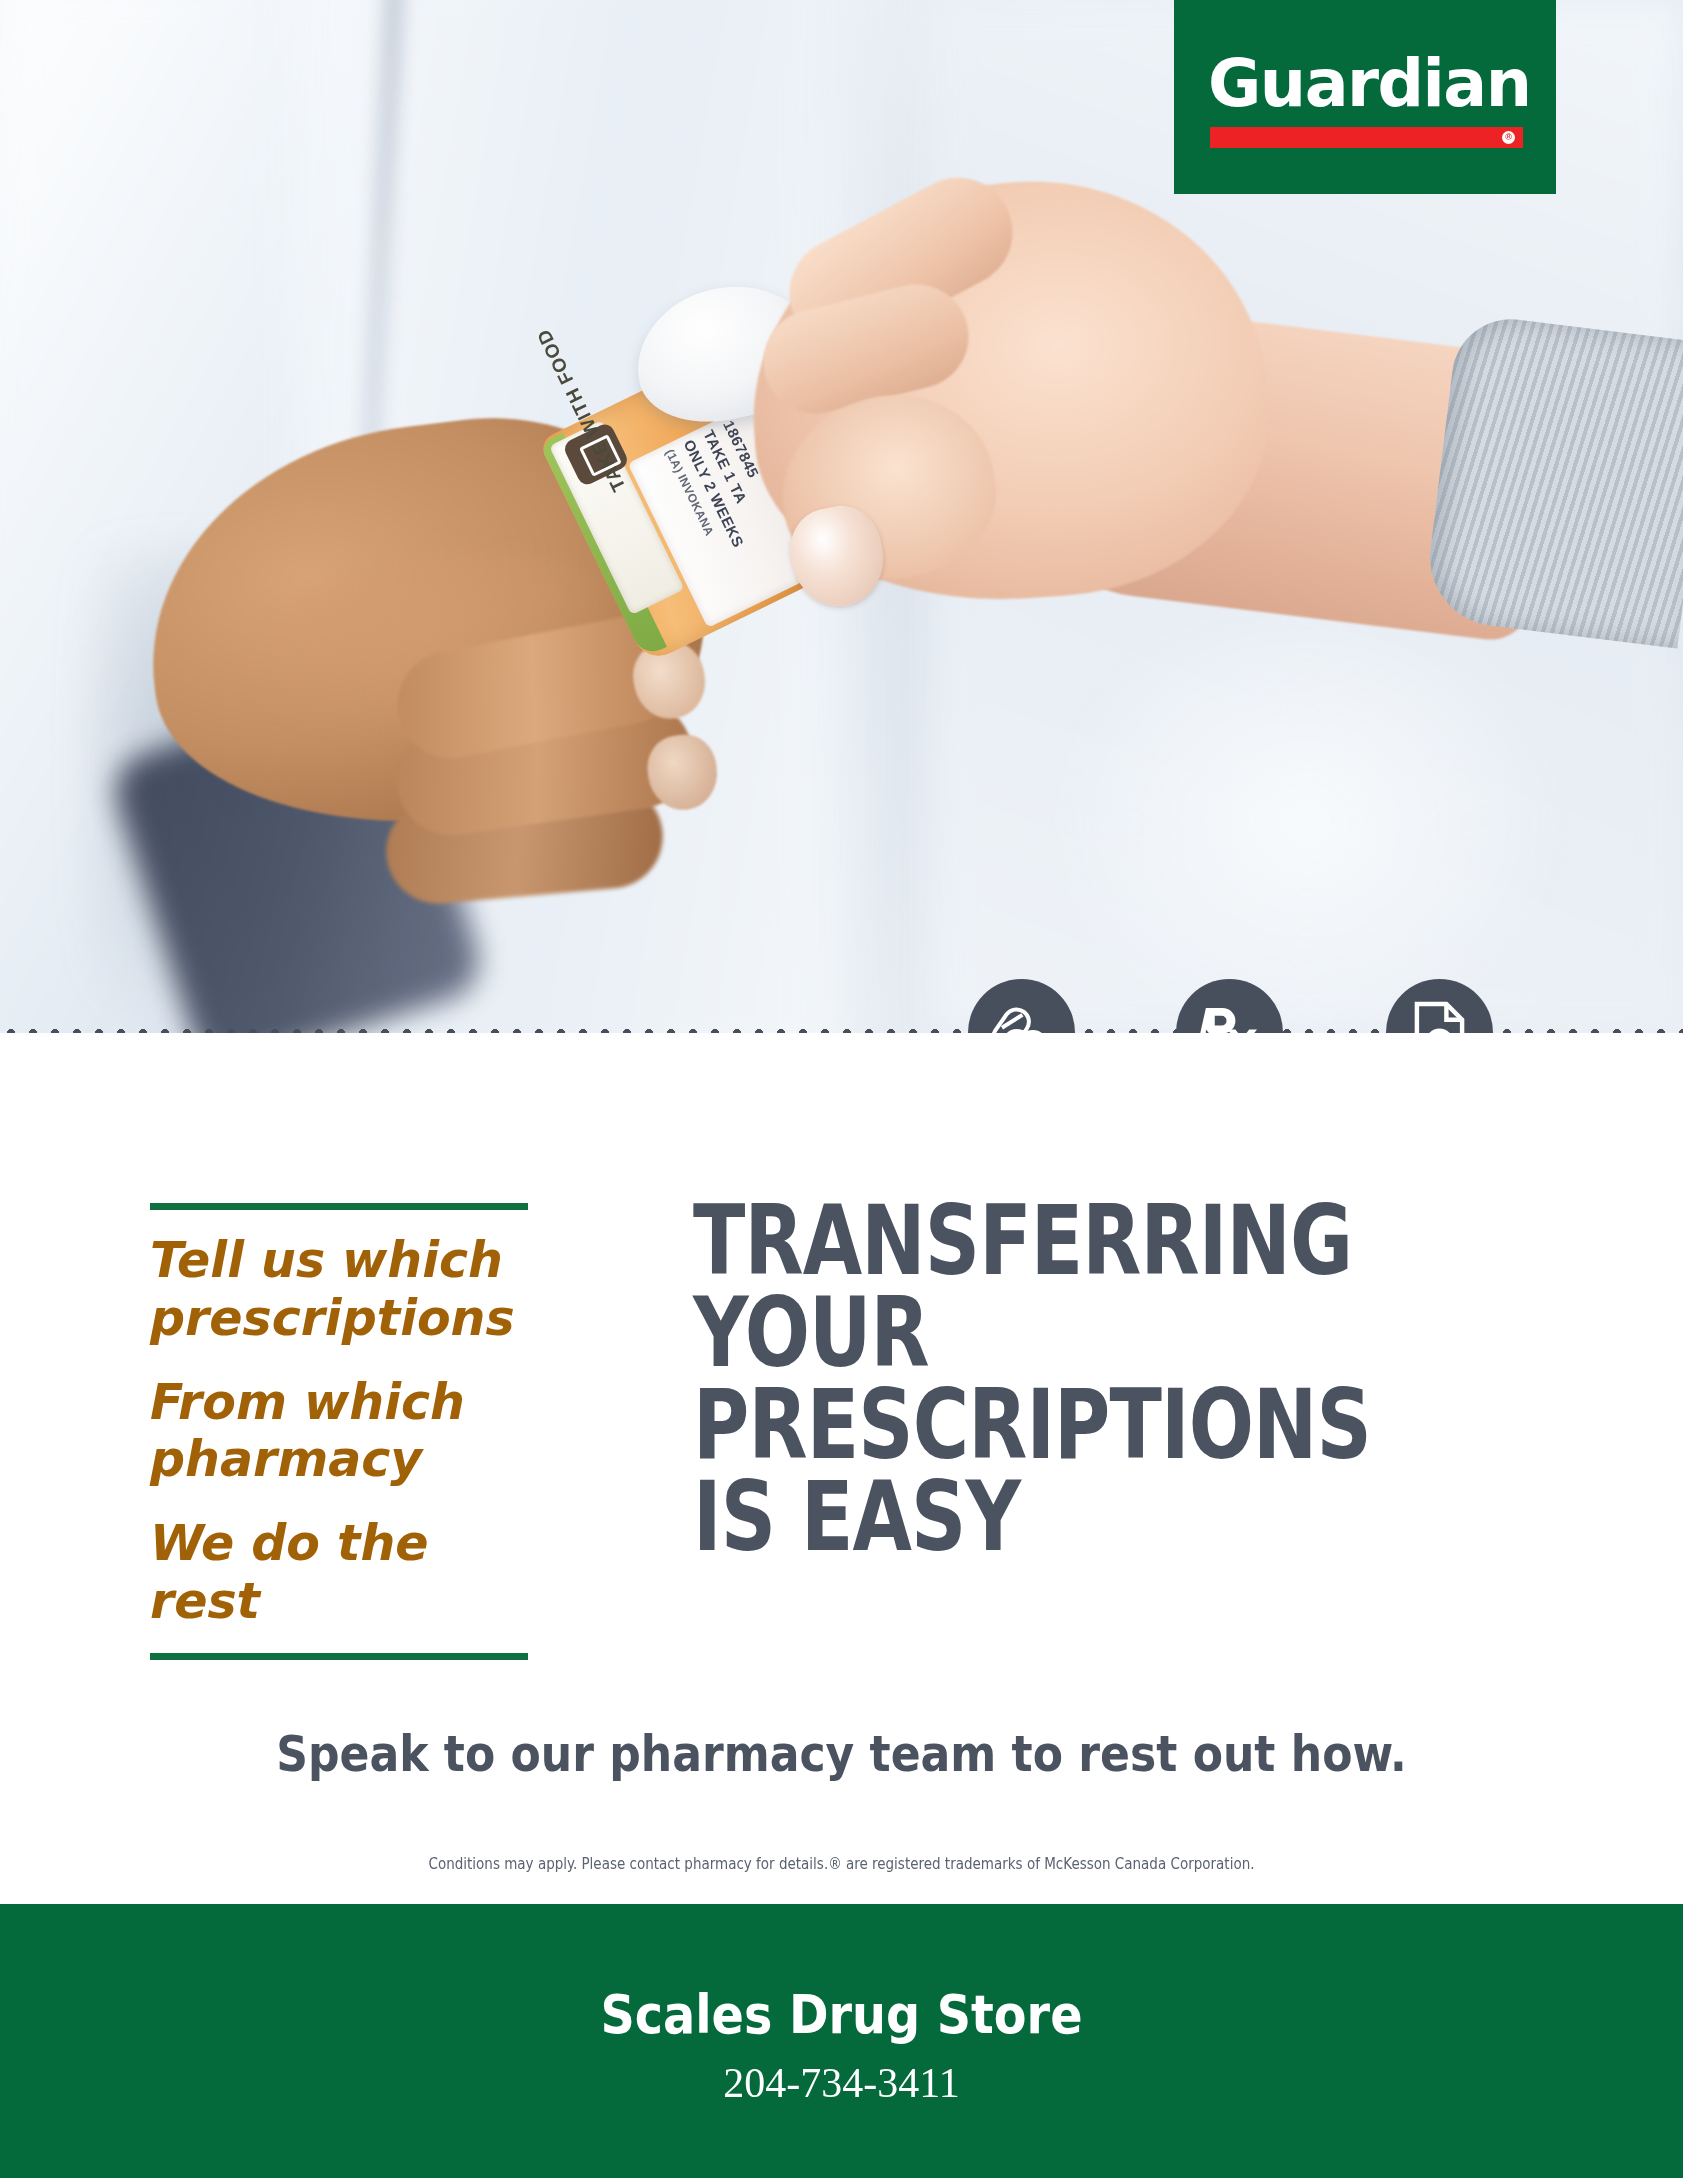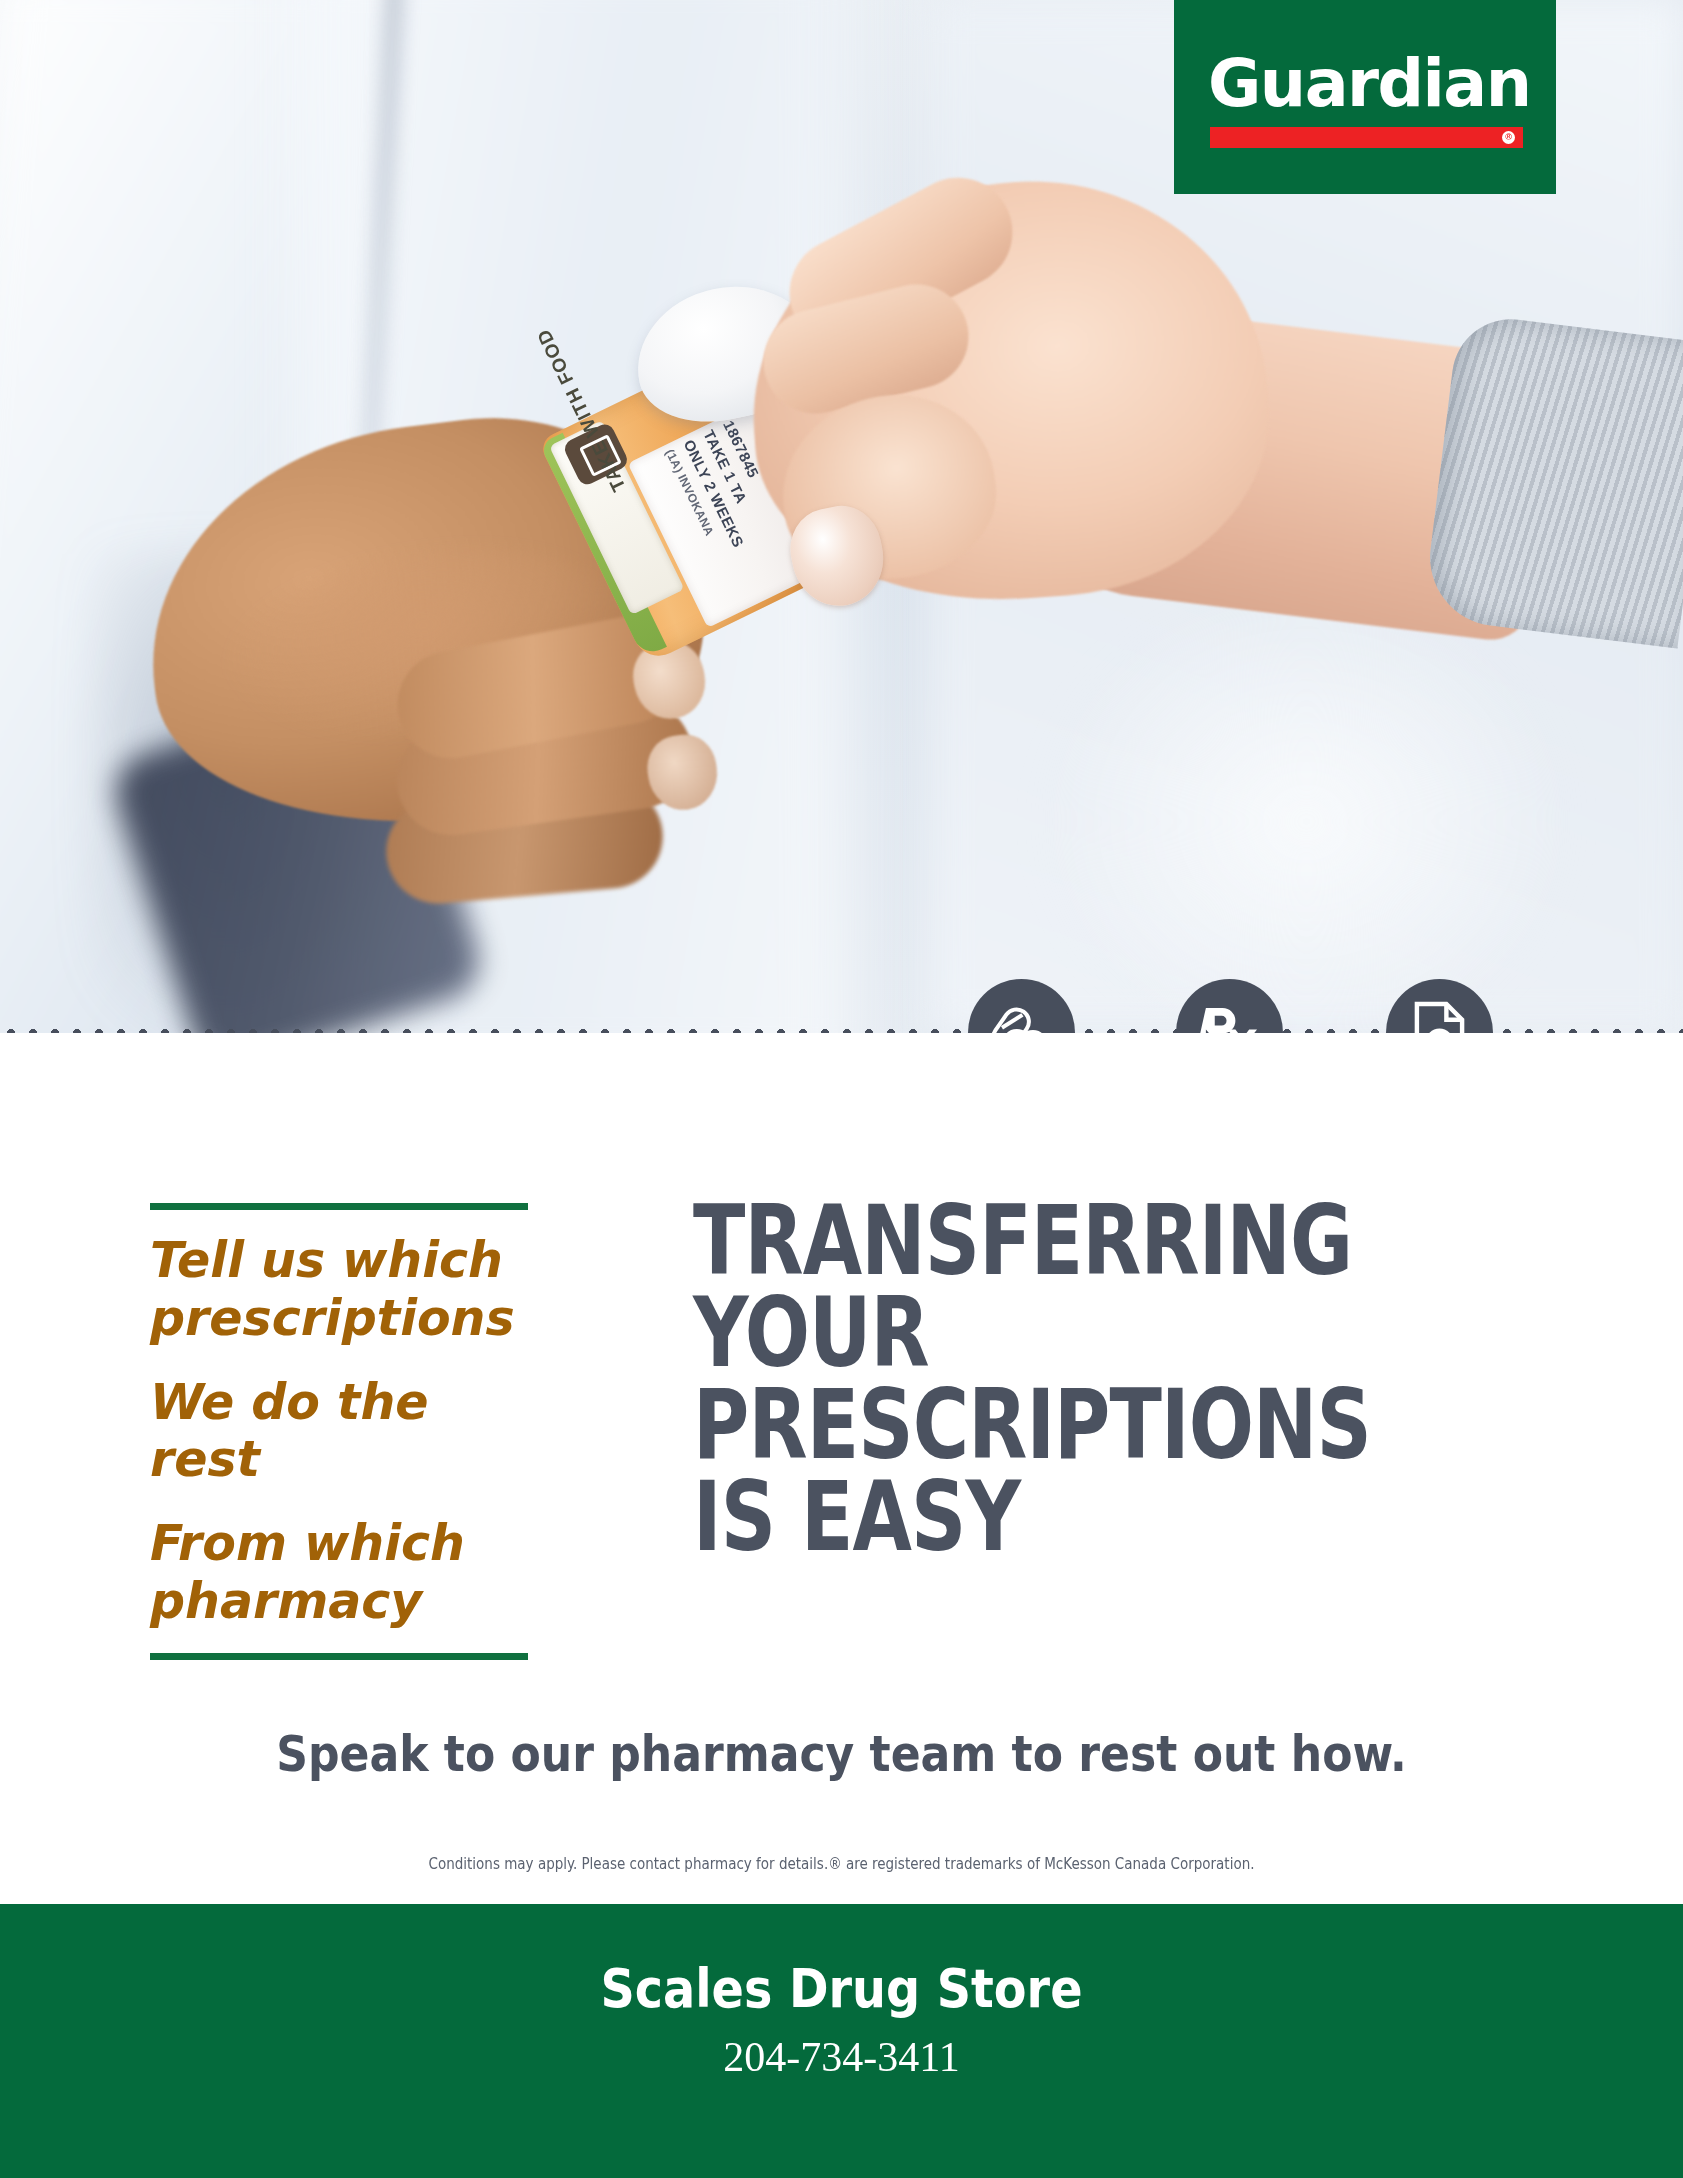--- a/index.html
+++ b/index.html
@@ -288,21 +288,21 @@
     color:#5b6270; font-size:15px;
     font-family:"DejaVu Sans Condensed","DejaVu Sans", sans-serif;
   }
 
   
   .footer {
     position:absolute; left:0; top:1904px; width:1683px; height:274px;
     background:#046A3C; text-align:center; color:#ffffff;
   }
   .store-name {
-    padding-top:54px; font-size:53px; font-weight:700;
+    padding-top:80px; font-size:53px; font-weight:700;
     font-family:"DejaVu Sans Condensed","DejaVu Sans", sans-serif;
   }
   .store-phone {
     padding-top:14px; font-size:42px; font-weight:400;
     font-family:Liberation Serif, serif;
   }
 </style>
 </head>
 <body>
 
@@ -392,22 +392,22 @@
     <path d="M21.5 42.5 l5.5 6 10 -12.5" fill="none" stroke="#474e5c" stroke-width="5" stroke-linecap="round" stroke-linejoin="round"></path>
   </svg>
 </div>
 
 <div class="content">
 
   <div class="left-col">
     <div class="rule"></div>
     <div class="bullets">
       <div class="bullet">Tell us which prescriptions</div>
+      <div class="bullet">From which pharmacy</div>
       <div class="bullet">We do the rest</div>
-      <div class="bullet">From which pharmacy</div>
     </div>
     <div class="rule"></div>
   </div>
 
   <div class="headline">TRANSFERRING YOUR PRESCRIPTIONS IS EASY</div>
 
   <div class="subhead">Speak to our pharmacy team to rest out how.</div>
 
   <div class="fineprint">Conditions may apply.  Please contact pharmacy for details.® are registered trademarks of McKesson Canada Corporation.</div>
 </div>

